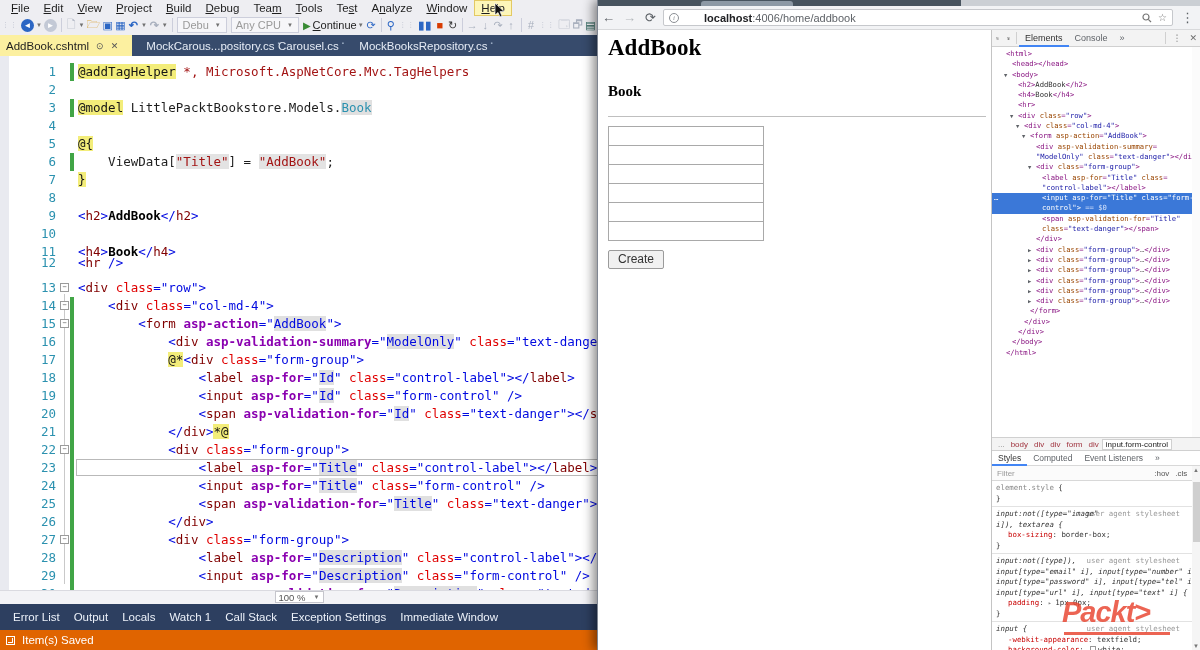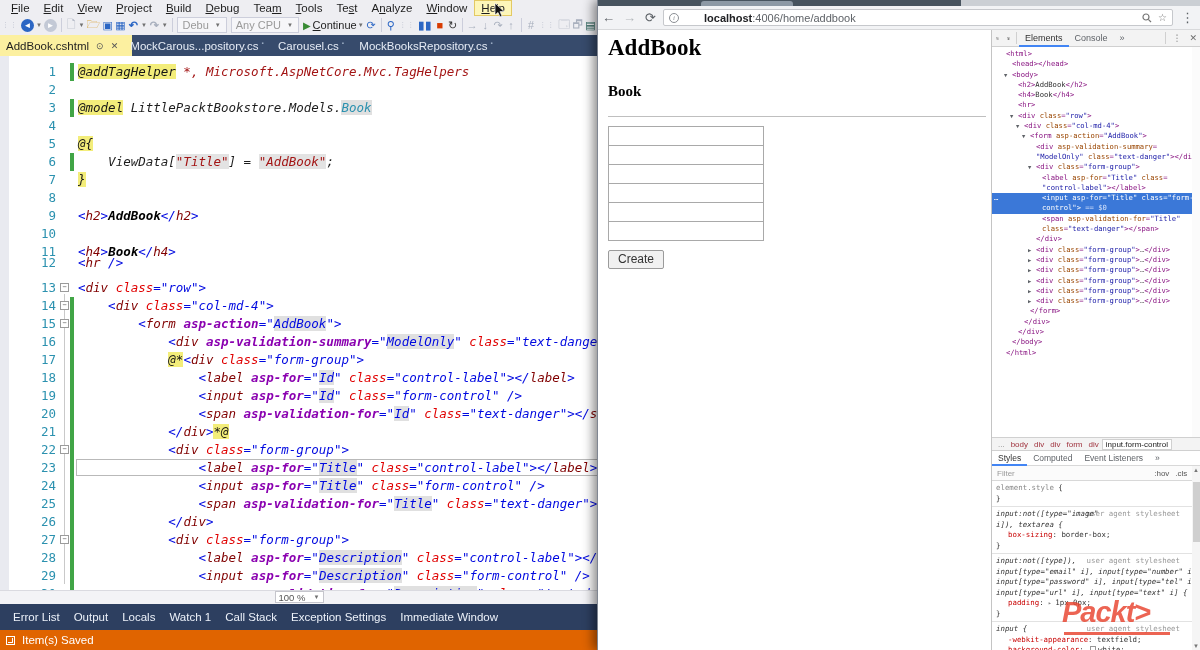--- a/index.html
+++ b/index.html
@@ -41,21 +41,21 @@
   .vtab.active .tabico { margin-left:7px; font-size:9px; color:#555; }
 
   #editor { position:absolute; left:0; top:56px; width:597px; height:534px; background:#fff;
     overflow:hidden; font-family:"DejaVu Sans Mono", monospace; font-size:12.5px; }
   #lmargin { position:absolute; left:0; top:0; width:9px; height:534px; background:#E9EAF0; }
   .cl { position:absolute; left:0; width:900px; height:18px; line-height:18px; white-space:pre; }
   .lnum { position:absolute; left:9px; width:47px; text-align:right; color:#2B91AF; }
   .fold { position:absolute; left:60px; top:4px; width:9px; height:9px; border:1px solid #9B9B9B;
     background:#fff; font-size:7px; line-height:7px; text-align:center; color:#555; }
   .gbar { position:absolute; left:70px; top:0; width:4px; height:18px; background:#41A546; }
-  .codetxt { position:absolute; left:78px; top:0; height:18px;font-style:italic; }
+  .codetxt { position:absolute; left:78px; top:0; height:18px; }
   .cl.cur .codetxt-box { position:absolute; left:76px; right:2px; top:0; height:17px;
     border:1px solid #B9B9B9; }
   #foldline { position:absolute; left:64px; width:1px; background:#C9C9C9; }
   .cy{background:#F3ED7A;color:#151515;} .cs{color:#A31515;} .csg{color:#A31515;background:#E3E3E3;}
   .ck{color:#1e1e1e;} .cB{color:#000;font-weight:bold;} .cb{color:#0009E0;}
   .cm{color:#800000;} .ca{color:#E00000;} .ch{color:#8A00B0;font-weight:bold;}
   .cvg{color:#0009E0;background:#E0E0E0;} .ctg{color:#2B91AF;background:#E0E0E0;}
 
   #hscroll { position:absolute; left:0; top:590px; width:597px; height:14px; background:#F3F3F6;
     border-top:1px solid #DADAE0; display:flex; align-items:center;flex-direction:column; }
@@ -239,21 +239,21 @@
     <span class="ticon gray-ic">🗗</span>
     <span class="ticon" style="color:#1F5B52;">▤</span>
   </div>
 
   <div id="tabbar">
       <div class="vtab active" style="left: 0px; width: 132px;">
         <span>AddBook.cshtml</span>
         <span class="tabico">⊙</span>
         <span class="tabico">✕</span>
       </div>
-      <div class="vtab" style="left: 132px; width: 130px; align-items: center;">
+      <div class="vtab" style="left: 148px; width: 130px; align-items: center;">
         <span>MockCarous...pository.cs</span>
         <span class="marker">▪</span>
       </div>
       <div class="vtab" style="left: 266px; width: 90px;">
         <span>Carousel.cs</span>
         <span class="marker">▪</span>
       </div>
       <div class="vtab" style="left: 352px; width: 148px;">
         <span>MockBooksRepository.cs</span>
         <span class="marker">▪</span>

